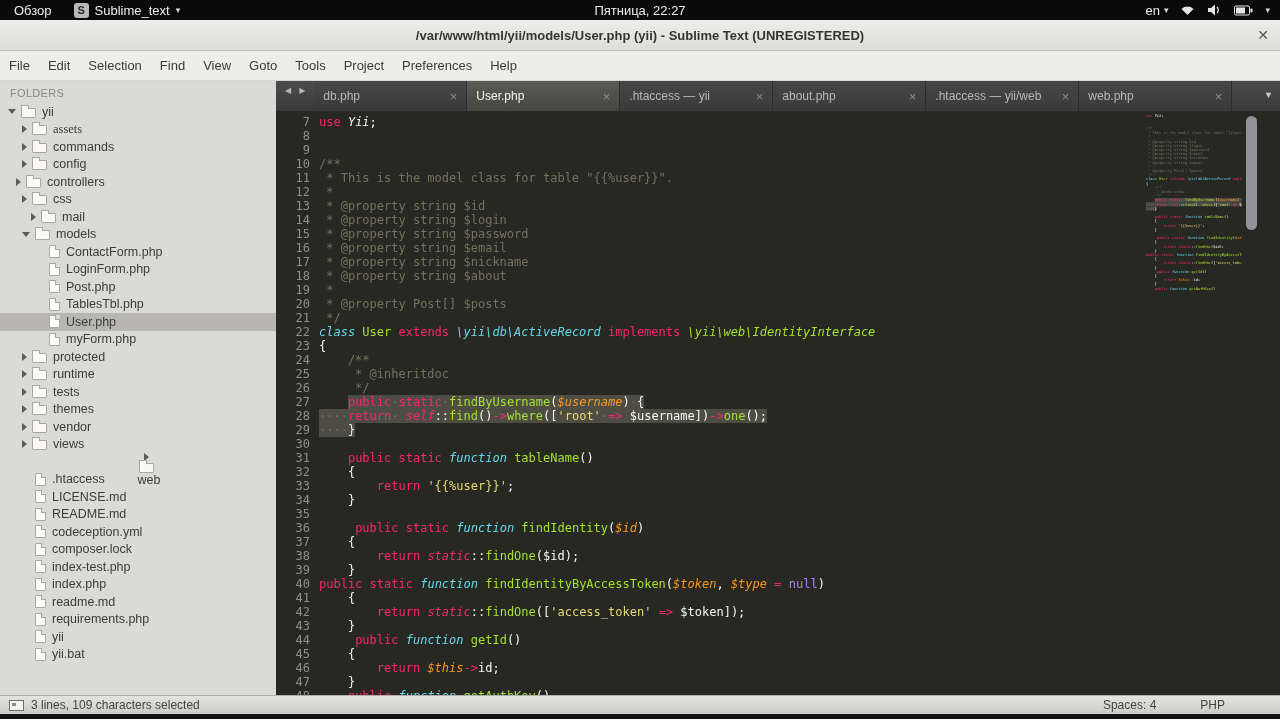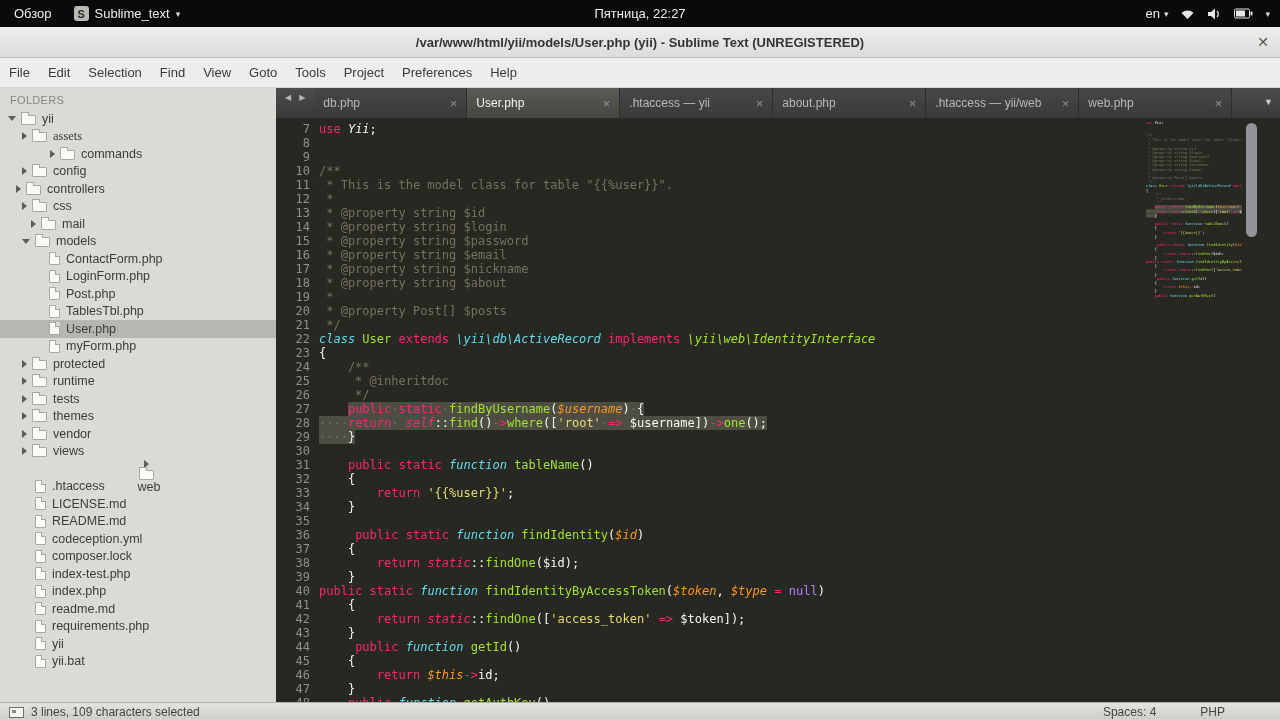--- a/index.html
+++ b/index.html
@@ -1,19 +1,19 @@
 <!DOCTYPE html>
 <html><head>
 <meta charset="utf-8">
 <style>
   html,body{margin:0;padding:0;}
   body{width:1280px;height:719px;overflow:hidden;background:#111;font-family:"Liberation Sans",sans-serif;}
 
   
-  .topbar{height:27px;background:#0a0a0a;color:#ededed;display:flex;align-items:center;font-size:13px;position:relative;}
+  .topbar{height:20px;background:#0a0a0a;color:#ededed;display:flex;align-items:center;font-size:13px;position:relative;}
   .tb-activities{padding:0 14px;height:100%;display:flex;align-items:center;}
   .tb-app{display:flex;align-items:center;gap:6px;padding:0 8px;height:100%;}
   .app-ico{width:15px;height:15px;border-radius:3px;background:#b9b9b6;color:#2a2a28;font-size:11px;font-weight:bold;display:flex;align-items:center;justify-content:center;}
   .tb-clock{position:absolute;left:0;right:0;text-align:center;pointer-events:none;}
   .tb-right{margin-left:auto;display:flex;align-items:center;gap:12px;padding-right:10px;position:relative;z-index:1;}
   .tb-lang{display:flex;align-items:center;gap:4px;}
   .caret{font-size:9px;color:#d8d8d8;}
 
   
   .titlebar{height:30px;background:linear-gradient(#edeeec,#dcddda);border-bottom:1px solid #bebebb;display:flex;align-items:center;justify-content:center;position:relative;font-size:13px;font-weight:bold;color:#343432;}
@@ -141,21 +141,21 @@
         <div class="tree-row" style="padding-left: 8px;">
           <span class="tarrow open"></span>
           <span class="ticon folder"></span>
           <span class="tlabel">yii</span>
         </div>
         <div class="tree-row" style="padding-left: 22px; font-family: Liberation Serif, serif;">
           <span class="tarrow closed"></span>
           <span class="ticon folder"></span>
           <span class="tlabel">assets</span>
         </div>
-        <div class="tree-row" style="padding-left: 22px; margin-left: 28px;">
+        <div class="tree-row" style="padding-left: 22px;">
           <span class="tarrow closed"></span>
           <span class="ticon folder"></span>
           <span class="tlabel">commands</span>
         </div>
         <div class="tree-row" style="padding-left: 22px;">
           <span class="tarrow closed"></span>
           <span class="ticon folder"></span>
           <span class="tlabel">config</span>
         </div>
         <div class="tree-row" style="padding-left: 16px;">

